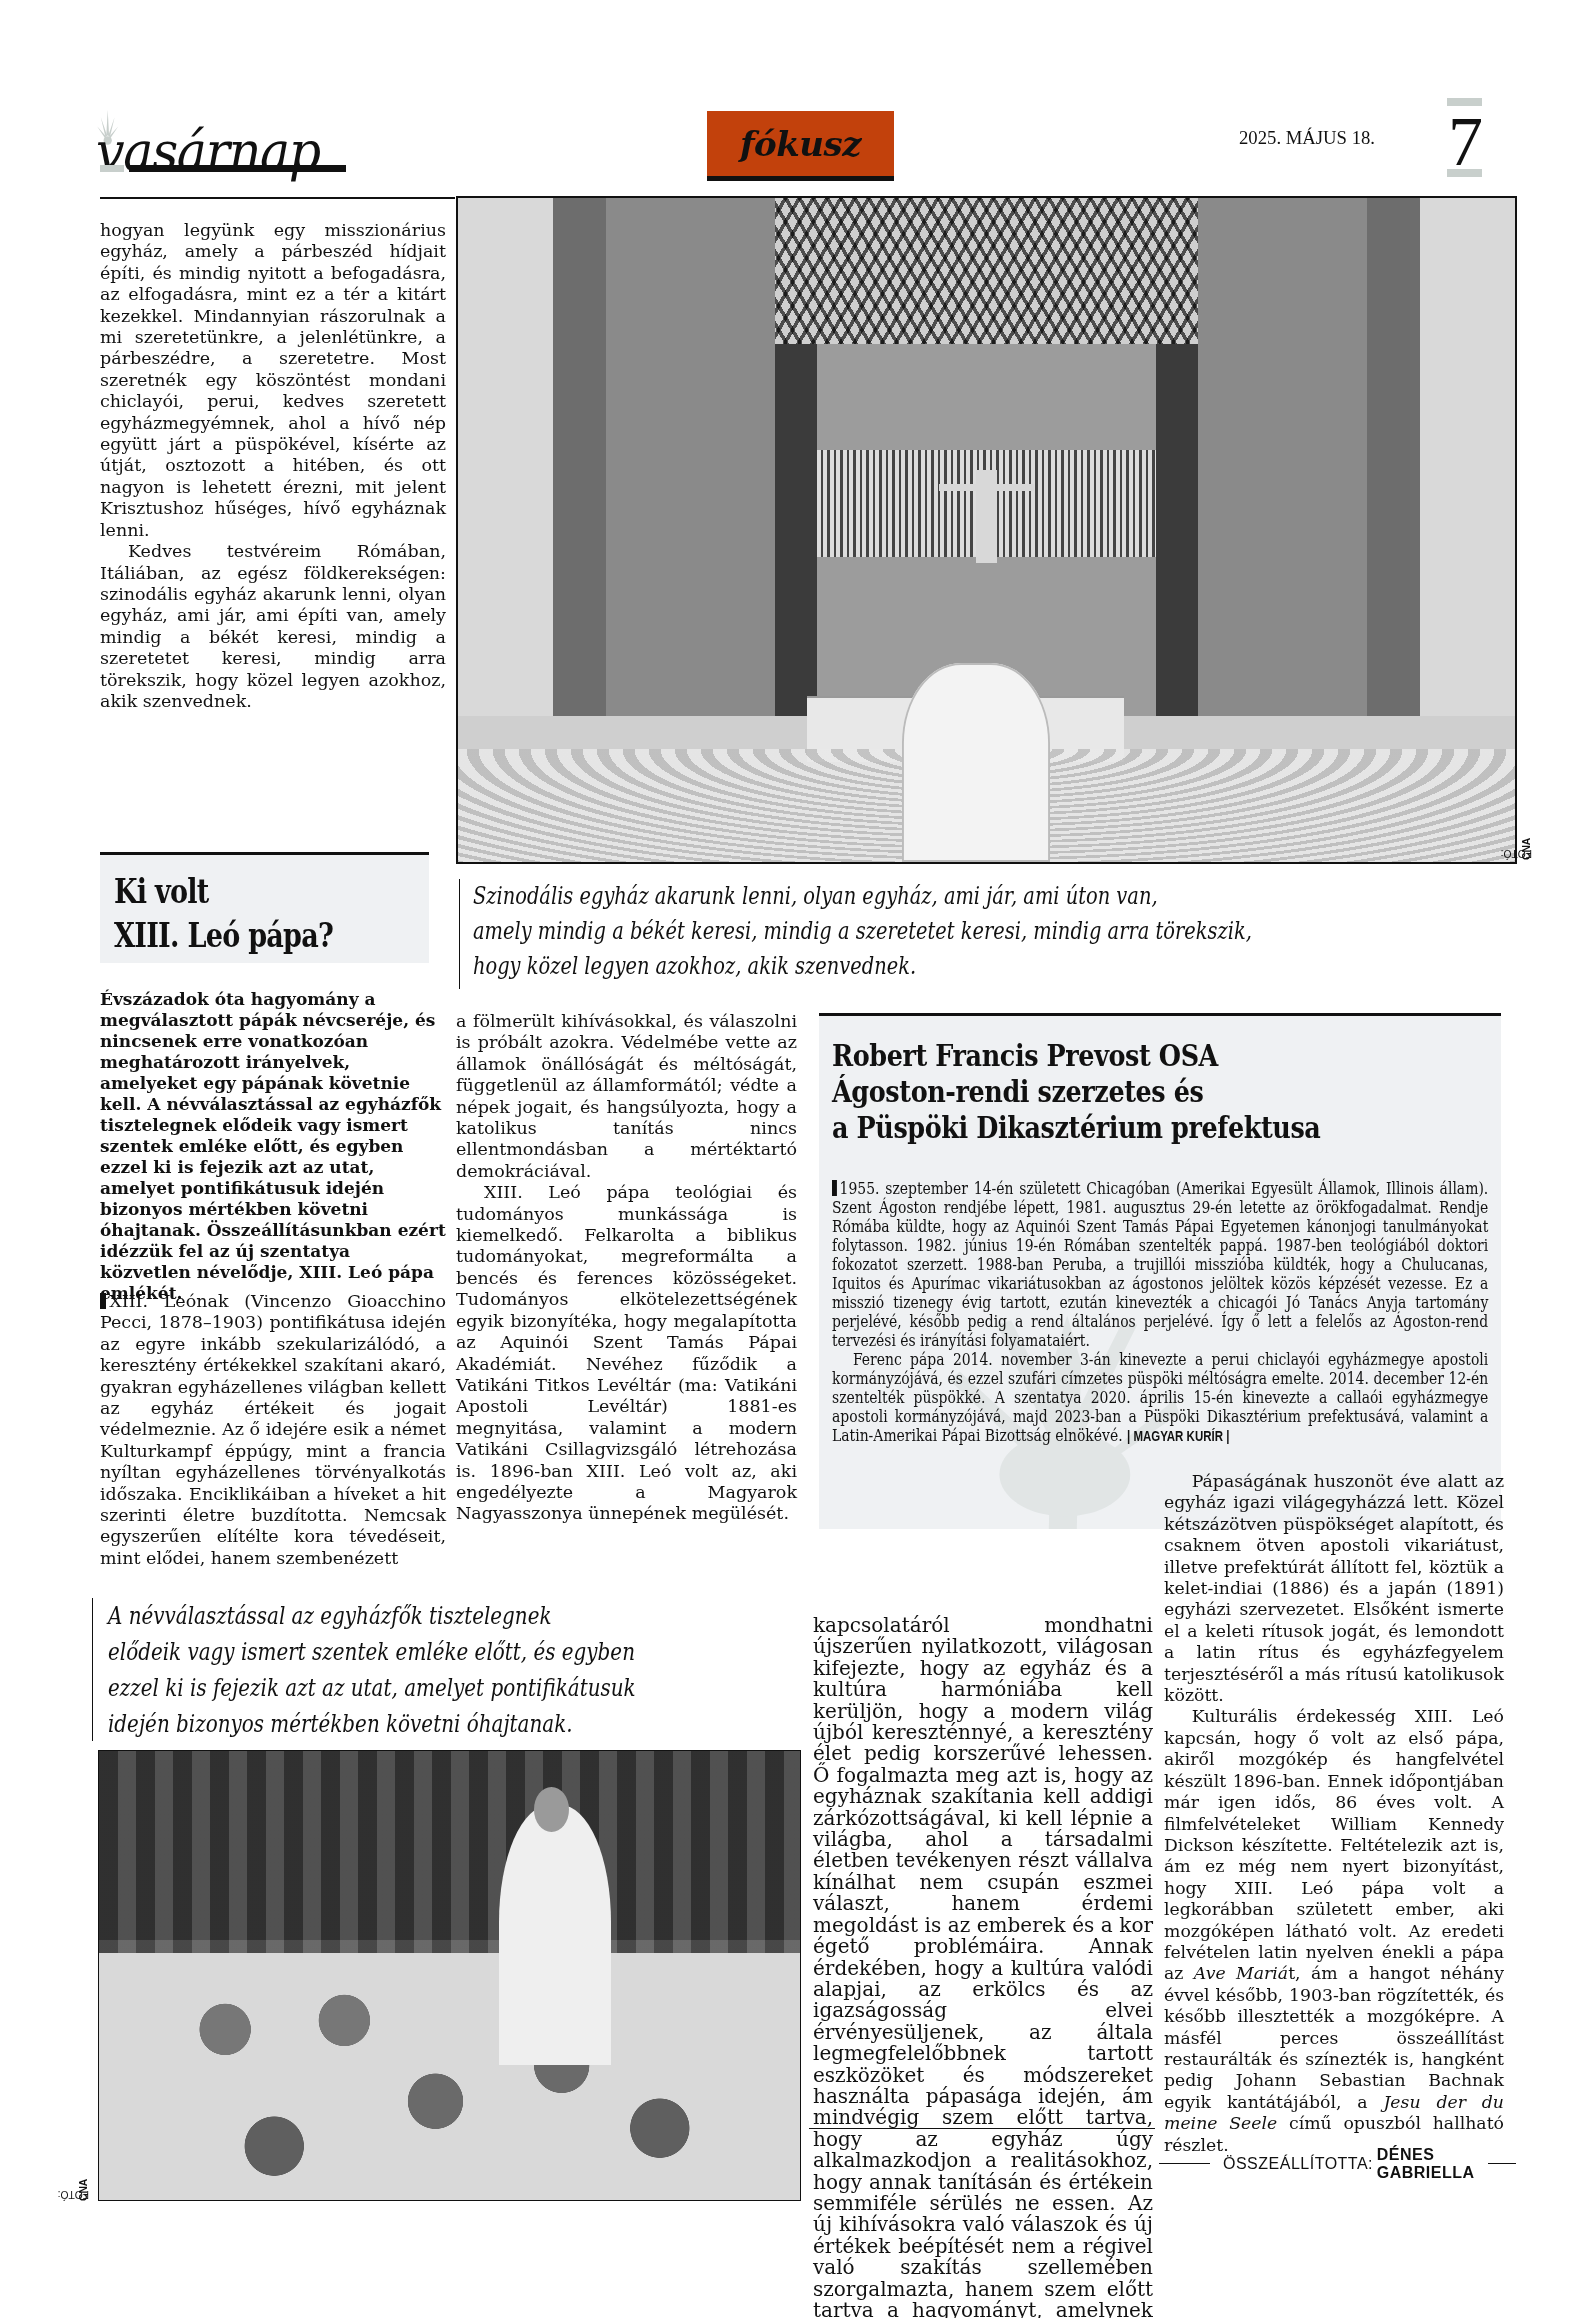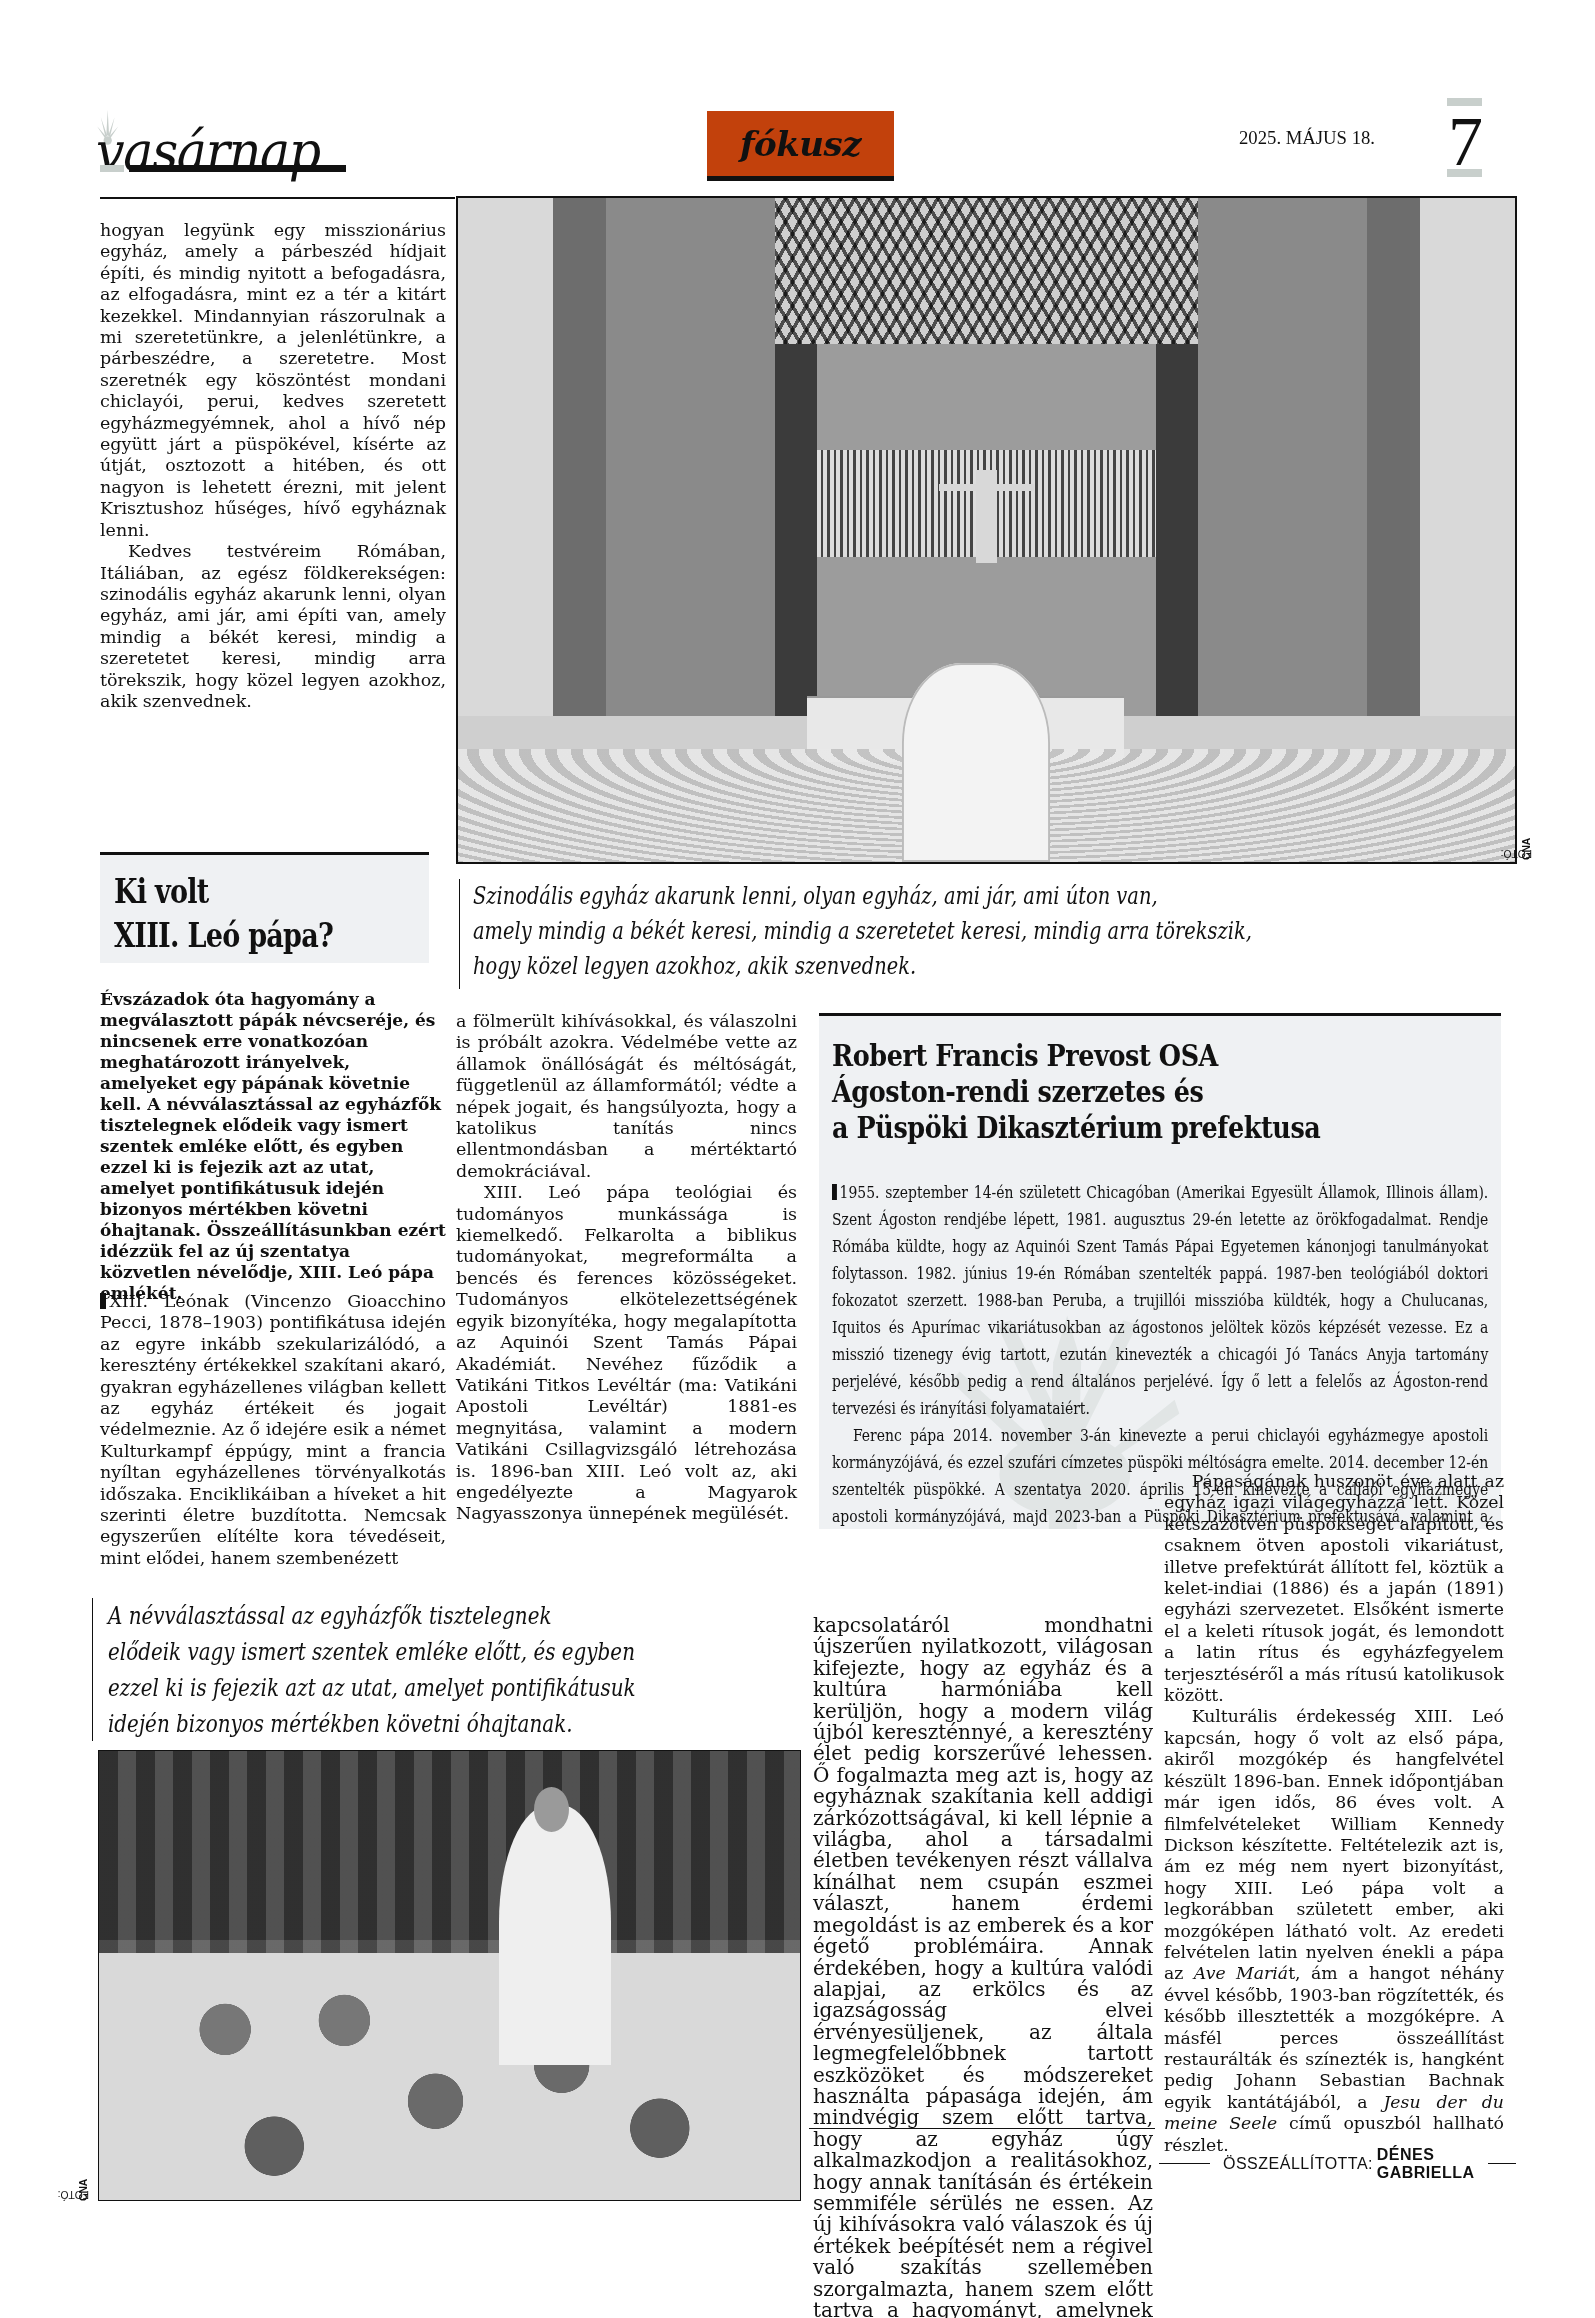--- a/index.html
+++ b/index.html
@@ -68,21 +68,21 @@
 
   #col1-body { left: 100px; top: 1291px; width: 346px; }
   #col2 { left: 456px; top: 1011px; width: 341px; }
 
   .square { display: inline-block; width: 5.6px; height: 16px; background: #111; margin-right: 3.7px; vertical-align: -1.9px; }
 
   
   .prevost { position: absolute; left: 819px; top: 1013px; width: 682px; height: 516px; background: #eff1f3; border-top: 3.3px solid #111; overflow: hidden; }
   .prevost .watermark { position: absolute; left: 122px; top: 290px; width: 243px; height: 234px; opacity: .55; }
   .prevost h3 { position: relative; font-family: "DejaVu Serif", serif; font-weight: bold; font-size: 30px; line-height: 36px; letter-spacing: -0.5px; margin: 22.4px 0 0 13px; transform: scaleX(0.85); transform-origin: left; white-space: nowrap; }
-  .prevost .ptext { position: relative; margin: 33px 13px 0 13px; font-family: "DejaVu Serif", serif; font-size: 17px; line-height: 27px; text-align: justify; }
+  .prevost .ptext { position: relative; margin: 33px 13px 0 13px; font-family: "DejaVu Serif", serif; font-size: 17px; line-height: 19px; text-align: justify; }
   .prevost .ptext p { transform: scaleX(0.82); transform-origin: left; width: 122%; }
   .prevost .ptext p + p { text-indent: 1.5em; }
   .prevost .src { font-family: "Liberation Sans", sans-serif; font-weight: bold; font-size: 14px; letter-spacing: 0; }
 
   
   .photo-bottom { position: absolute; left: 98px; top: 1750px; width: 703px; height: 451px; border: 1.9px solid #111; overflow: hidden;
     background:
       radial-gradient(circle 26px at 18% 62%, #777 0 98%, transparent 100%),
       radial-gradient(circle 26px at 35% 60%, #777 0 98%, transparent 100%),
       radial-gradient(circle 28px at 48% 78%, #6a6a6a 0 98%, transparent 100%),

